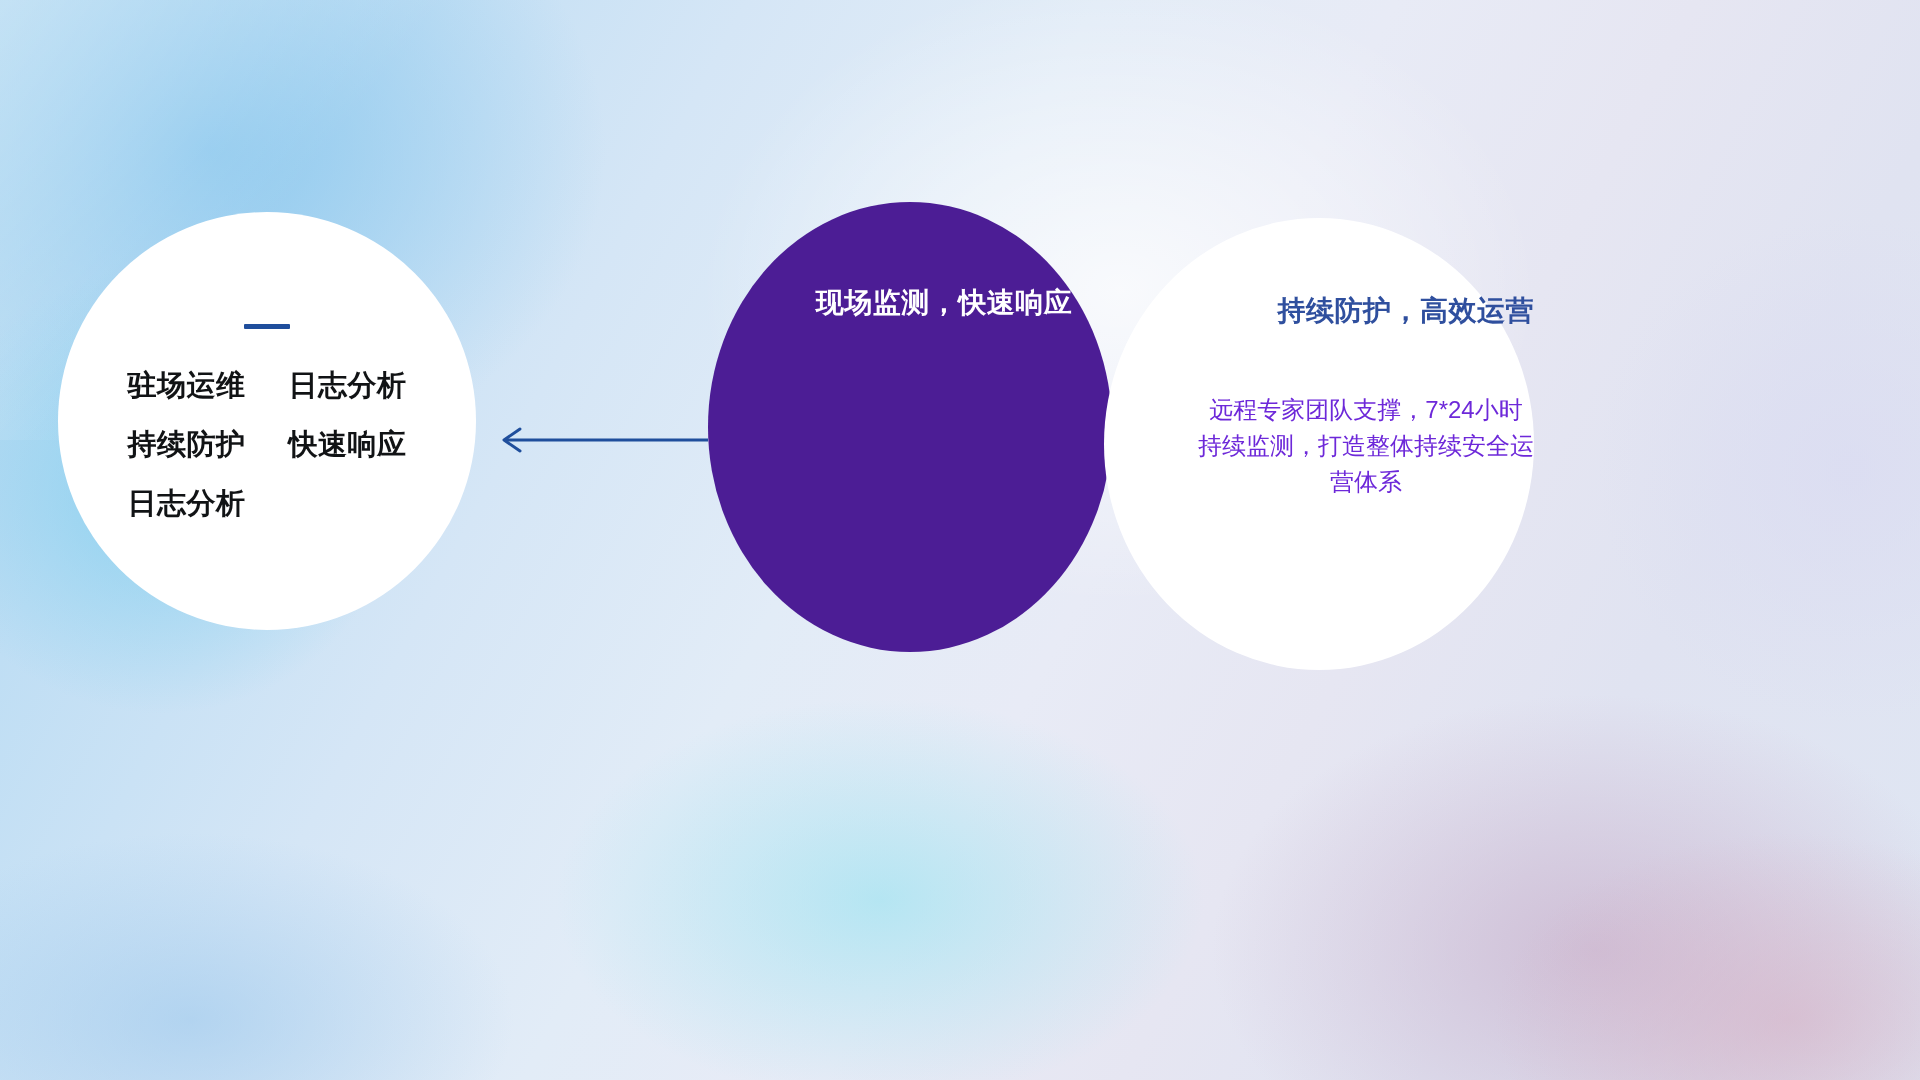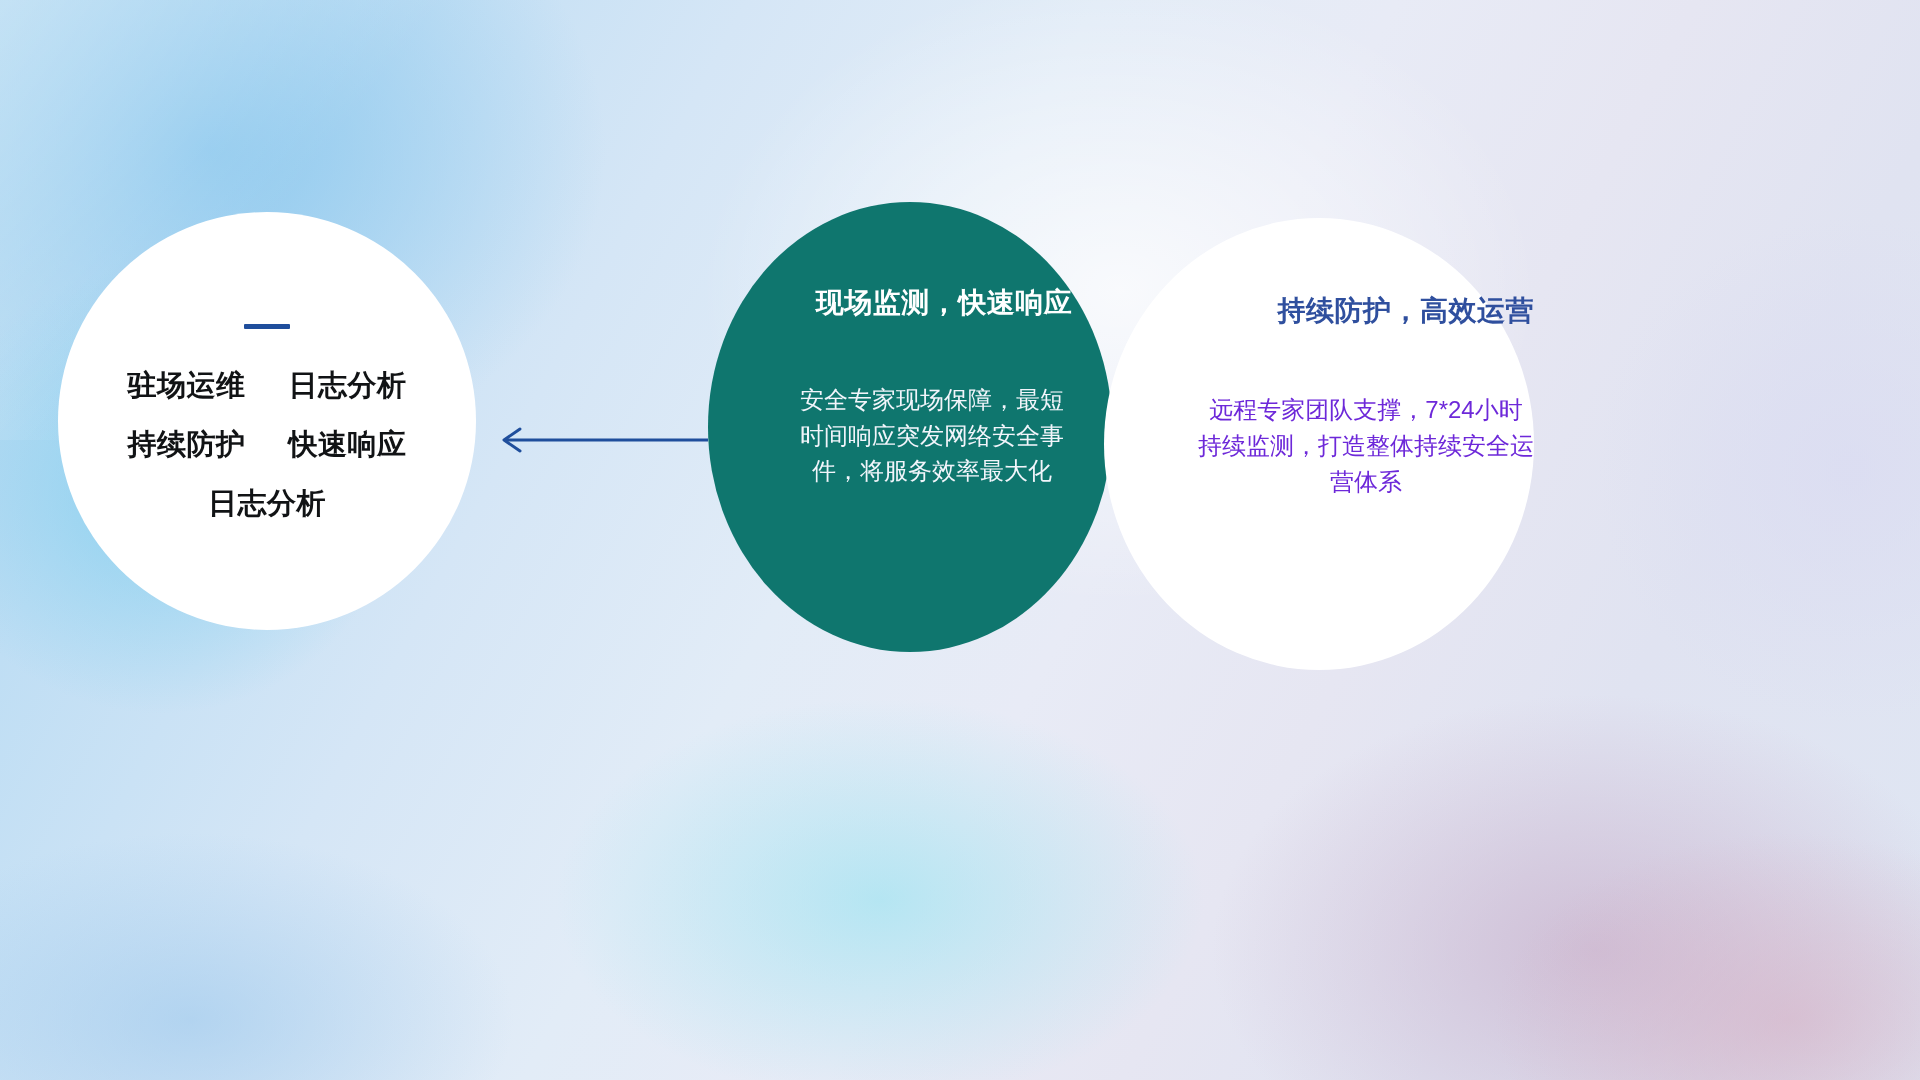--- a/index.html
+++ b/index.html
@@ -76,33 +76,33 @@
   }
   #circle-left .inner {
     position:absolute; inset:0;
     display:flex; flex-direction:column; align-items:center; justify-content:center;
     padding:0 24px;
   }
   .accent-dash {
     width:46px; height:5px; background:#1f4e9c; border-radius:1px;
     margin-bottom:42px;
   }
-  .left-lines { text-align:center; }
+  .left-lines { text-align:left; }
   .left-line {
     font-size:29px; font-weight:700; color:#111315;
     letter-spacing:.5px; line-height:1.0; margin-bottom:30px;
     white-space:nowrap;
   }
   .left-line .gap { display:inline-block; width:26px; }
   .left-line:last-child { margin-bottom:0; }
 
   
   #circle-mid {
     left:708px; top:202px; width:404px; height:450px;
-    background:#0f766e;
+    background:#4c1d95;
   }
   #circle-mid .inner {
     position:absolute; inset:0;
     display:flex; flex-direction:column; align-items:center;
     padding-top:82px;
   }
   .mid-title {
     font-size:28px; font-weight:700; color:#ffffff;
     white-space:nowrap; letter-spacing:.5px;
     transform:translateX(34px);
@@ -150,21 +150,20 @@
   <div class="bgl bg-blue-bl"></div>
   <div class="bgl bg-lav-r"></div>
   <div class="bgl bg-streak"></div>
 </div>
 
 <div id="stage">
 
   <div class="circle" id="circle-mid">
     <div class="inner">
       <div class="mid-title">现场监测，快速响应</div>
-      <div class="mid-body">安全专家现场保障，最短时间响应突发网络安全事件，将服务效率最大化</div>
     </div>
   </div>
 
   <div class="circle" id="circle-right">
     <div class="inner">
       <div class="right-title">持续防护，高效运营</div>
       <div class="right-body">远程专家团队支撑，7*24小时持续监测，打造整体持续安全运营体系</div>
     </div>
   </div>
 

